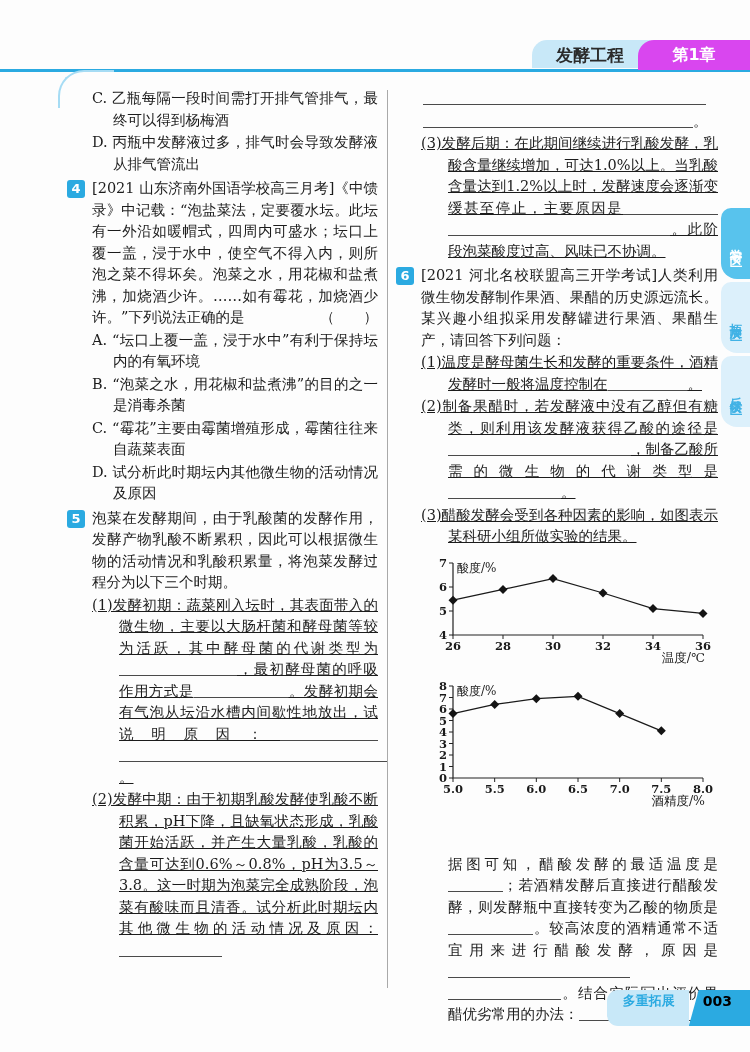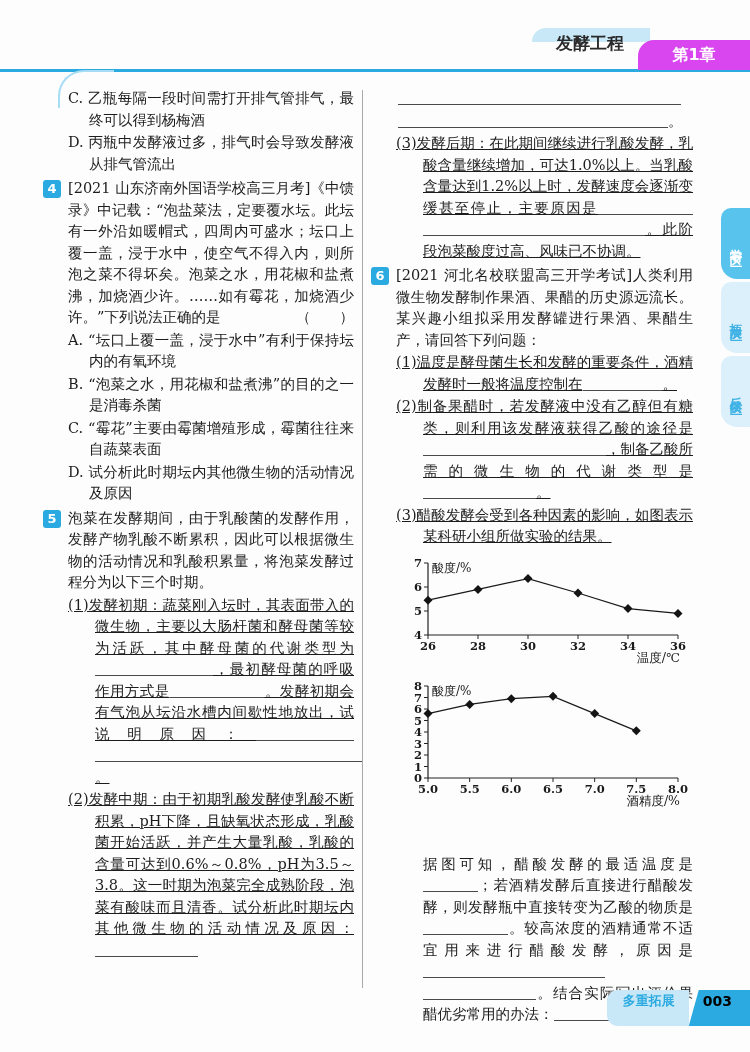--- a/index.html
+++ b/index.html
@@ -7,37 +7,37 @@
   body {
     position:relative; overflow:hidden;
     font-family:"DejaVu Serif","Liberation Serif",serif;
     color:#1c1c1c;
   }
   .sans { font-family:"DejaVu Sans","Liberation Sans",sans-serif; }
 
   
   .header-rule { position:absolute; top:69px; left:0; width:750px; height:3px; background:#2baae1; }
   .hdr-tab-light {
-    position:absolute; top:28px; right:100px; height:14px;
+    position:absolute; top:40px; right:100px; height:28px;
     background:#c8e8f8; color:#2a2a2a; font-weight:bold; font-size:17px;
     line-height:30px; padding:0 26px 0 24px; border-radius:15px 0 0 0;
   }
   .hdr-tab-dark {
     position:absolute; top:40px; right:0; width:112px; height:30px;
     background:#d946ef; color:#fff; font-weight:bold; font-size:16px;
     line-height:30px; text-align:center; border-radius:16px 0 0 0;
   }
   .corner-arc {
     position:absolute; left:58px; top:70px; width:56px; height:38px;
     border-top:2.5px solid #a6dcf4; border-left:2.5px solid #a6dcf4;
     border-top-left-radius:26px;
   }
 
   
-  .main { position:absolute; top:88px; left:44px; width:650px; display:flex; }
+  .main { position:absolute; top:88px; left:68px; width:650px; display:flex;justify-content:space-between; }
   .col { font-size:14.5px; line-height:21.5px; text-align:justify; }
   .col-left  { width:310px; }
   .col-div   { width:1px; background:#a9a9a9; margin:2px 9px 0 8px; height:898px; }
   .col-right { width:321px; }
 
   .blk { margin-bottom:1px; }
   .opt  { margin-left:24px; padding-left:21px; text-indent:-21px; }
   .q    { position:relative; margin-left:24px; margin-top:3px; }
   .sub  { margin-left:24px; padding-left:27px; text-indent:-27px;text-decoration:underline; }
   .cont { margin-left:51px;margin-top:39px; }

